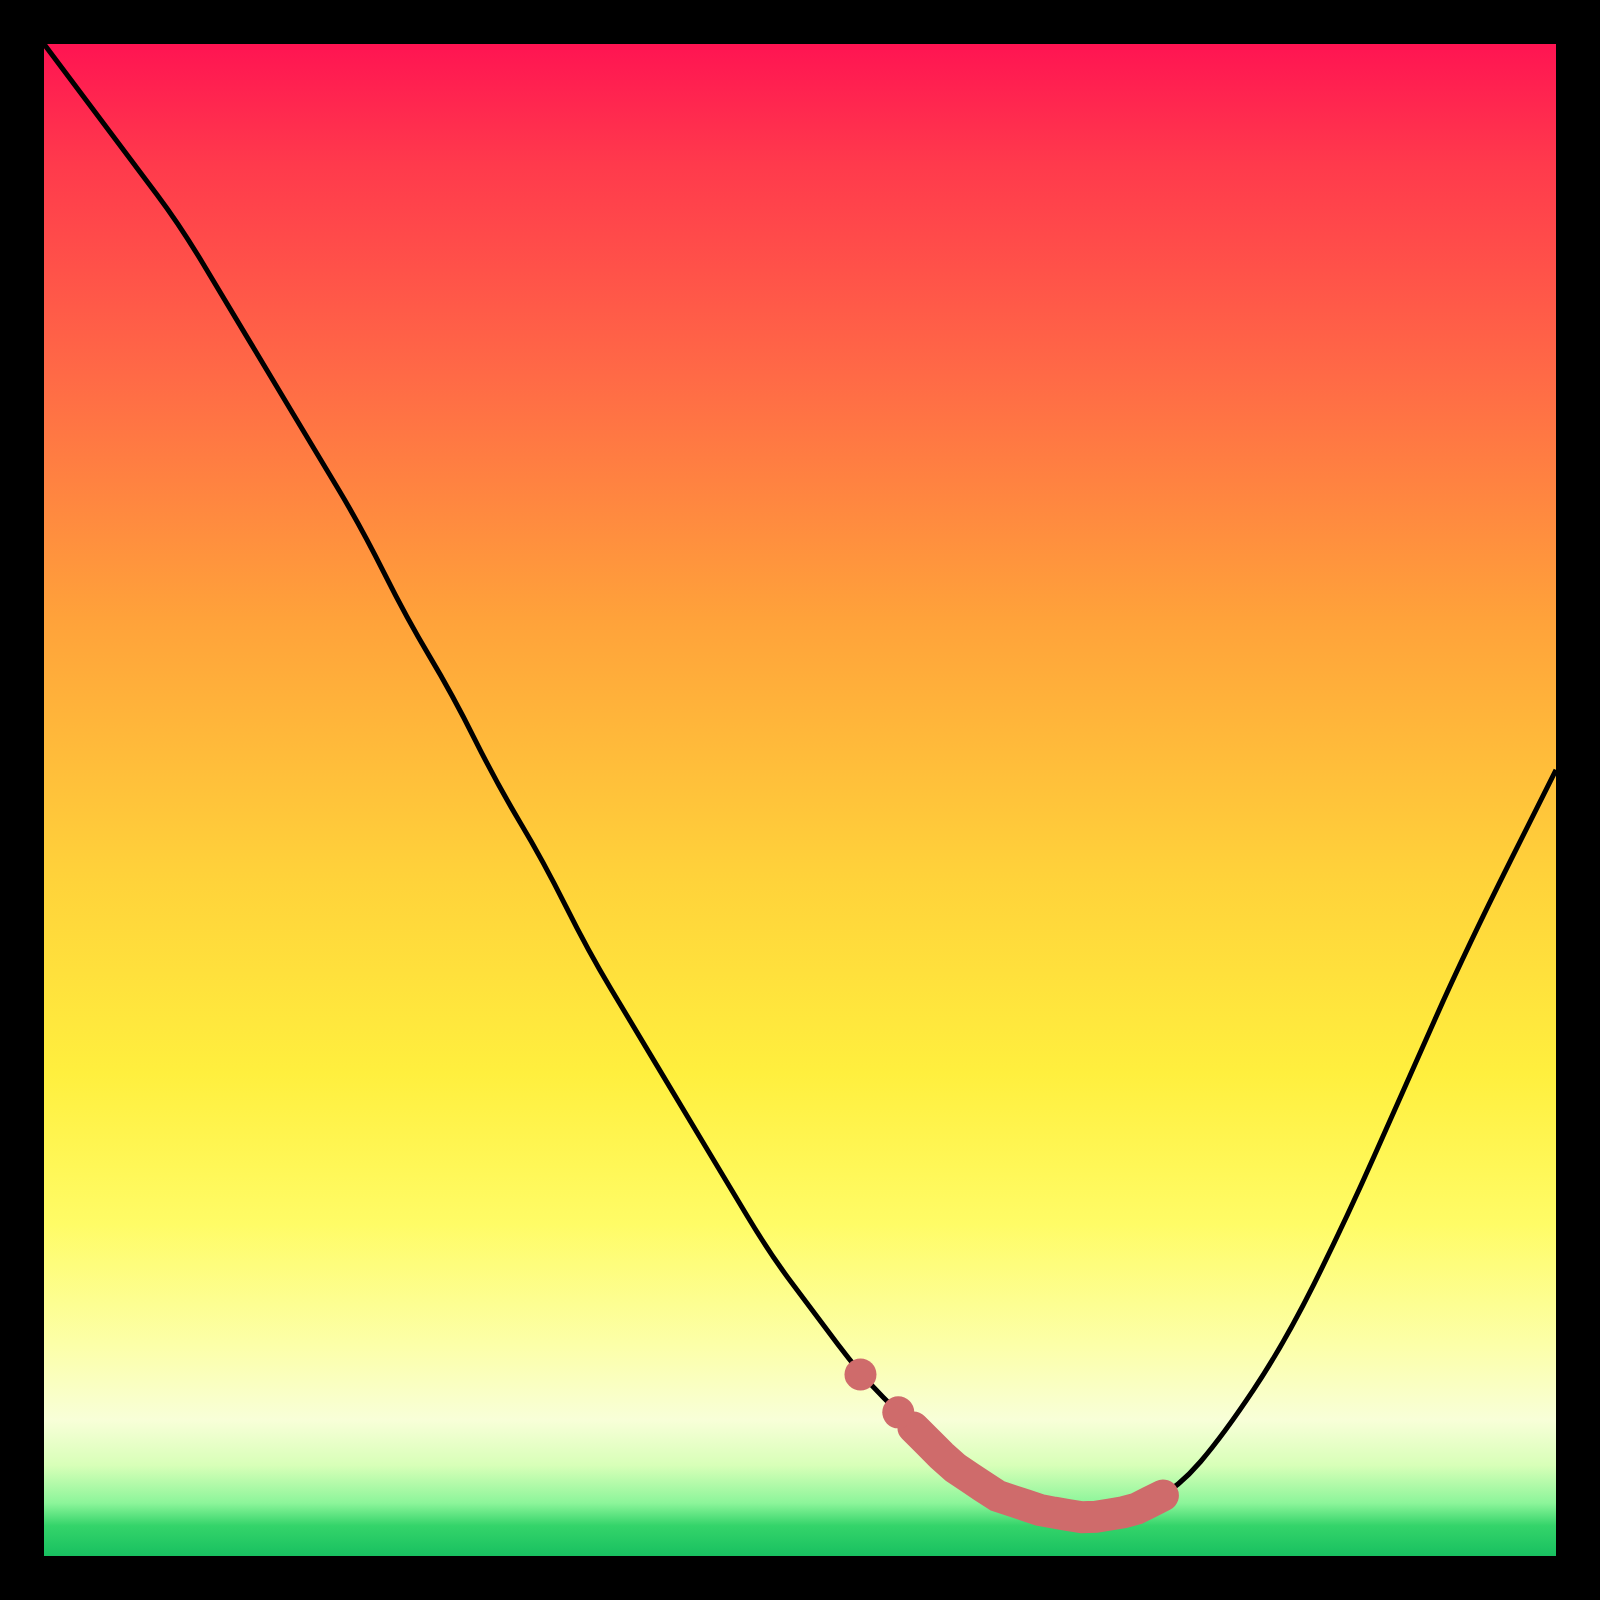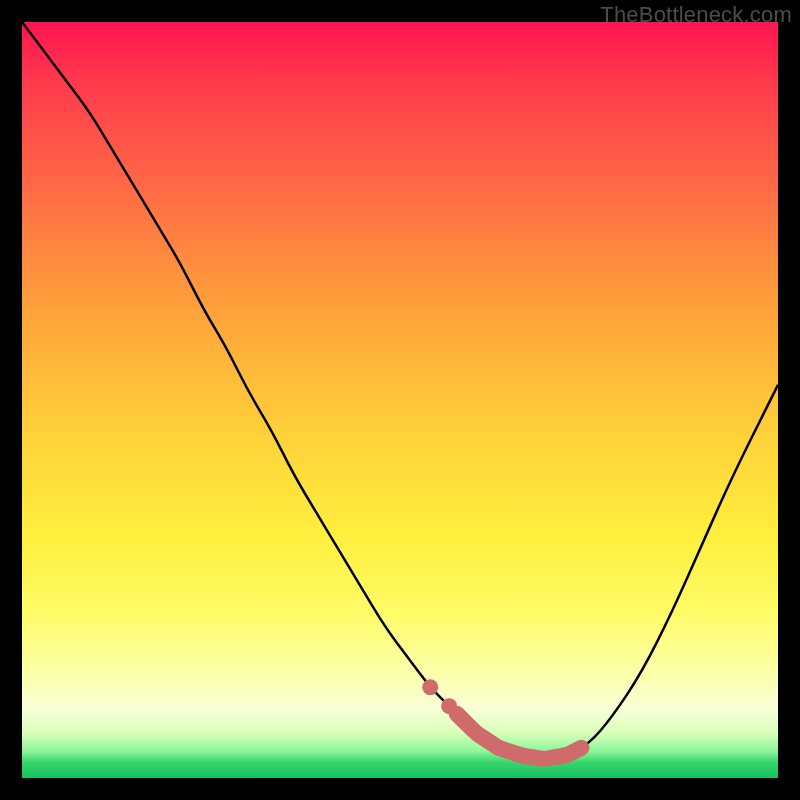--- a/index.html
+++ b/index.html
@@ -73,21 +73,20 @@
   }
   .highlight-dot {
     fill: #cf6b6b;
   }
 </style>
 </head>
 <body>
 
 <div class="frame">
 
-  <div class="watermark">TheBottleneck.com</div>
 
   <div class="plot-area">
 
     <svg class="curve" viewBox="0 0 756 756" preserveAspectRatio="none">
 
       <path id="main-curve" class="curve-path" d="M 0 0 Q 0 0 11.34 15.120000000000005 Q 22.68 30.24000000000001 34.019999999999996 45.360000000000014 Q 45.36 60.48000000000002 56.699999999999996 75.60000000000002 Q 68.03999999999999 90.72000000000003 79.38 109.62 Q 90.72 128.51999999999998 102.06 147.41999999999996 Q 113.39999999999999 166.31999999999994 124.73999999999998 185.21999999999997 Q 136.07999999999998 204.12 147.42 223.01999999999998 Q 158.76 241.91999999999996 170.1 264.6 Q 181.44 287.28000000000003 192.78 306.18000000000006 Q 204.12 325.08000000000004 215.45999999999998 347.76 Q 226.79999999999998 370.44 238.14 389.34000000000003 Q 249.48000000000002 408.24 260.82 430.91999999999996 Q 272.15999999999997 453.59999999999997 283.5 472.5 Q 294.84000000000003 491.40000000000003 306.18 510.30000000000007 Q 317.52 529.2 328.86 548.1 Q 340.2 567 351.53999999999996 585.9 Q 362.88 604.8 374.22 619.92 Q 385.56 635.04 396.9 650.16 Q 408.24 665.28 419.58 676.62 Q 430.91999999999996 687.96 442.26 699.3 Q 453.59999999999997 710.64 464.94 718.2 Q 476.28000000000003 725.76 487.62 729.54 Q 498.96000000000004 733.32 510.3 735.21 Q 521.64 737.1 532.98 735.21 Q 544.3199999999999 733.32 555.66 727.6500000000001 Q 567 721.98 578.34 708.75 Q 589.6800000000001 695.52 604.8 672.8399999999999 Q 619.92 650.16 635.04 619.9200000000001 Q 650.16 589.6800000000001 665.28 555.6600000000001 Q 680.4 521.64 695.52 487.62 Q 710.64 453.59999999999997 733.3199999999999 408.24 T 756 362.88"></path>
 
       <path id="highlight-seg" class="highlight-path" d="M 434.7 691.74 L 441.72 698.76 L 448.73999999999995 705.78 L 455.76 712.08 L 462.78 716.76 L 469.8 721.44 L 476.82 725.9399999999999 L 483.84000000000003 728.28 L 490.86000000000007 730.62 L 497.88 732.96 L 504.90000000000003 734.3100000000001 L 511.9199999999999 735.48 L 518.9399999999999 736.65 L 525.96 736.38 L 532.98 735.21 L 539.595 734.1075 L 546.21 732.375 L 552.8249999999999 729.0675 L 559.4399999999999 725.76"></path>
 
       <circle id="dot1" class="highlight-dot" r="8" cx="408.24" cy="665.28"></circle>

